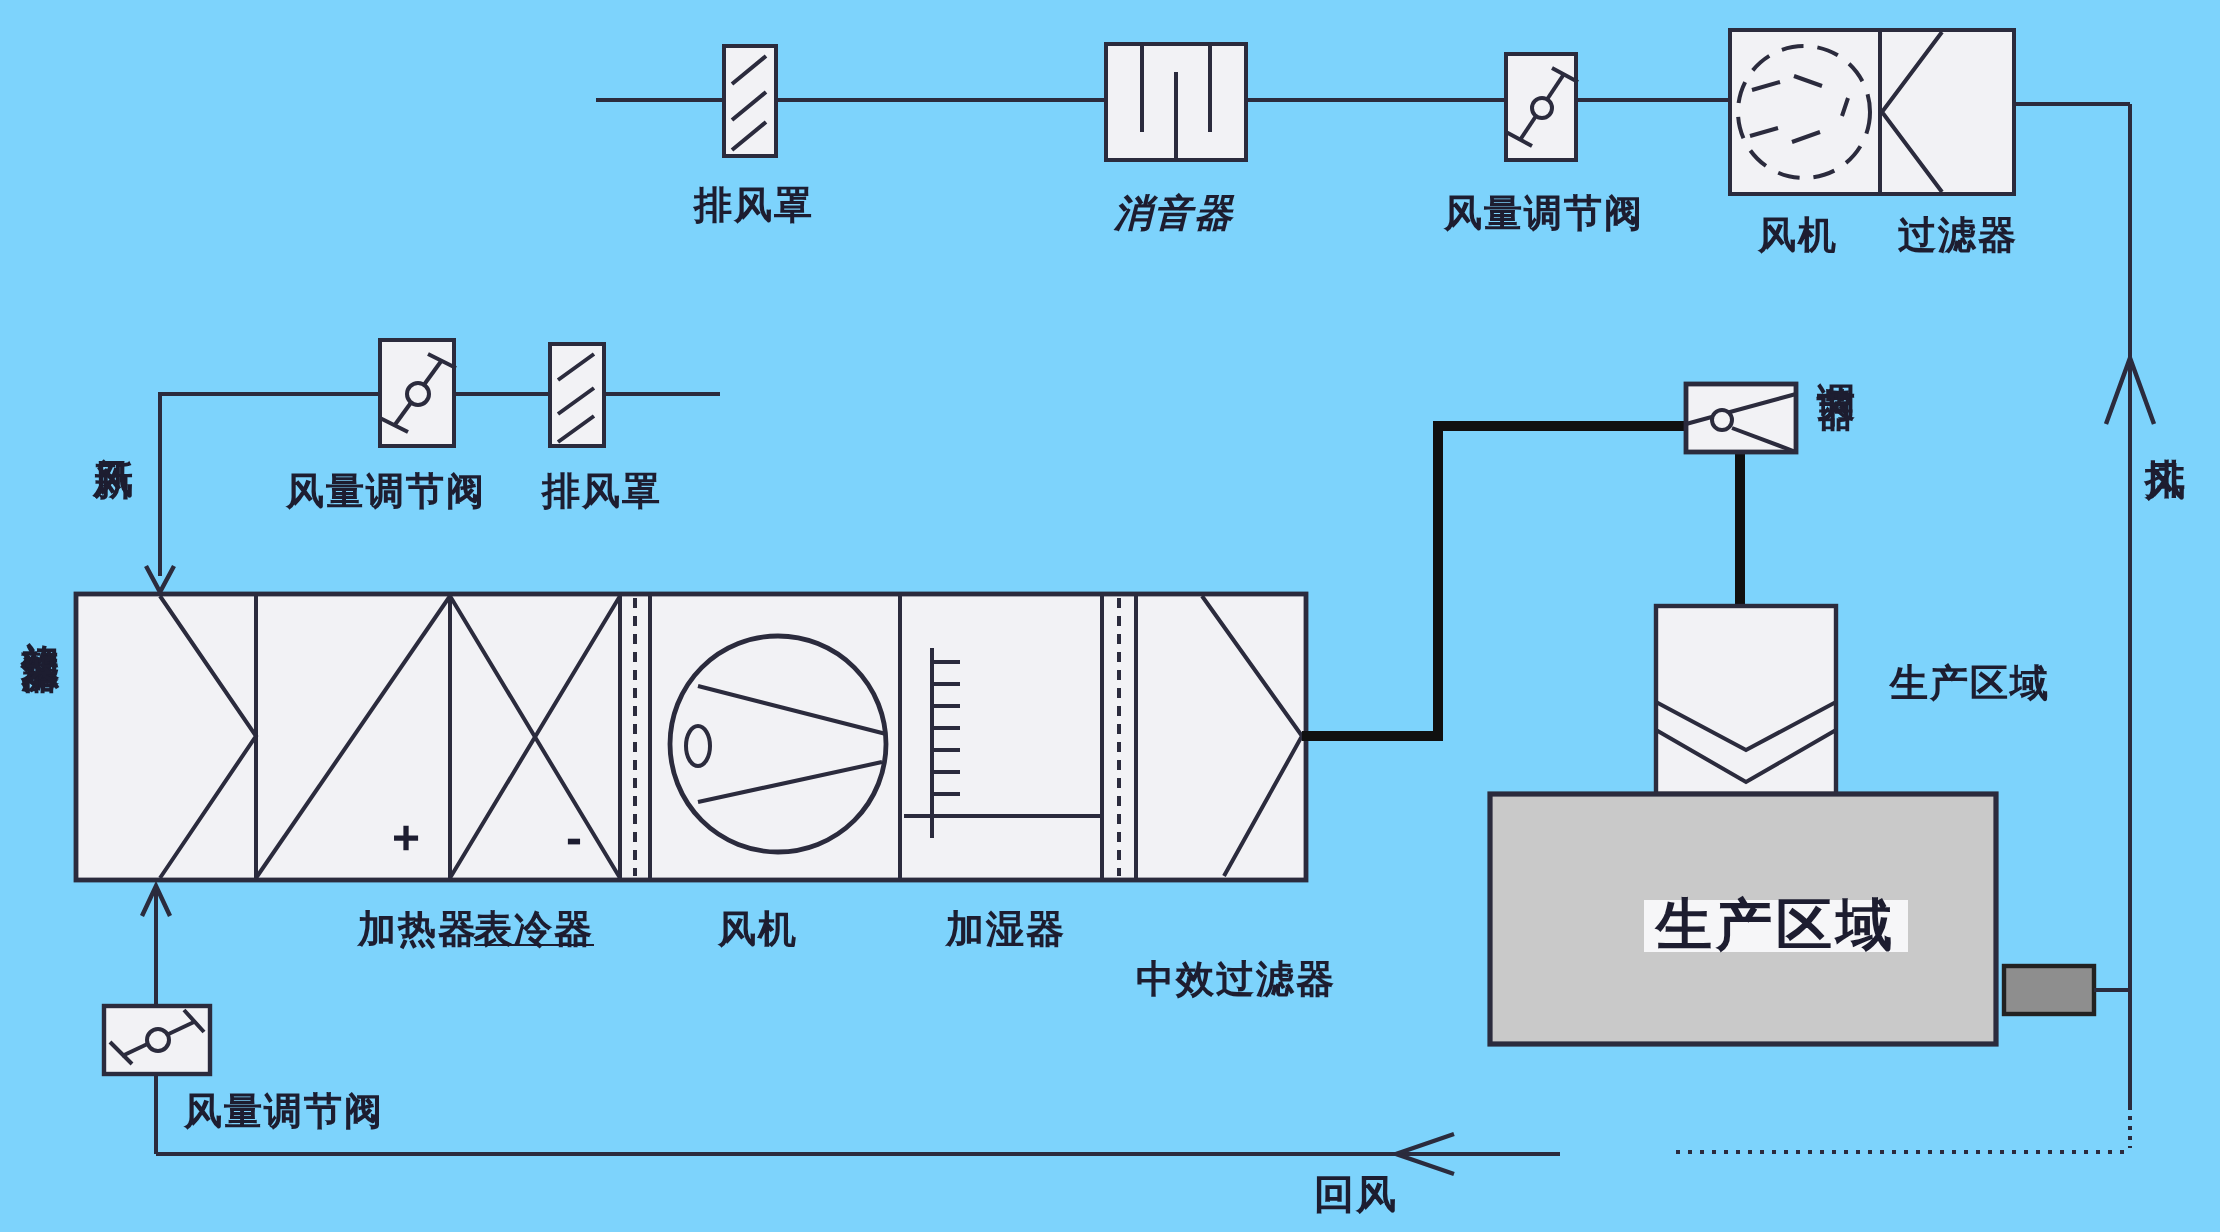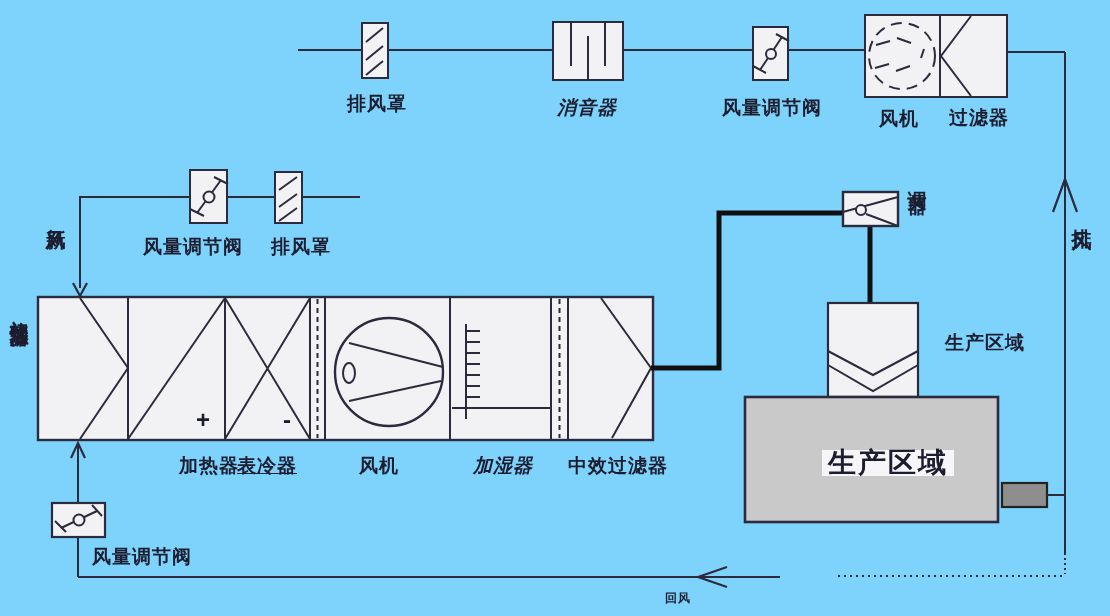--- a/index.html
+++ b/index.html
@@ -183,29 +183,29 @@
   <div class="lbl vlabel" style="left:7px;top:305px;font-size:19px;letter-spacing:2px;">初效过滤器</div>
 
   <div class="lbl" style="left:126px;top:455px;width:70px;margin-left:48px;">加热器</div>
   <div class="sign" style="left:196px;top:406px;">+</div>
 
   <div class="lbl" style="left:232px;top:455px;width:70px;text-decoration:underline;">表冷器</div>
   <div class="sign" style="left:283px;top:406px;">-</div>
 
   <div class="lbl" style="left:354px;top:455px;width:50px;">风机</div>
 
-  <div class="lbl" style="left:468px;top:455px;width:70px;font-style:italic;">加湿器</div>
-
-  <div class="lbl" style="left:560px;top:455px;width:116px;">中效过滤器</div>
+  <div class="lbl" style="left:468px;top:455px;width:70px;">加湿器</div>
+
+  <div class="lbl" style="left:560px;top:480px;width:116px;">中效过滤器</div>
 
   <div class="lbl vlabel" style="left:905px;top:176px;font-size:19px;">调节器</div>
 
   <div class="lbl" style="left:926px;top:332px;width:118px;">生产区域</div>
 
   <div class="prod-label lbl" style="left:822px;top:450px;">生产区域</div>
 
   <div class="lbl vlabel" style="left:1070px;top:213px;font-size:20px;">排风</div>
 
   <div class="lbl" style="left:84px;top:546px;width:116px;">风量调节阀</div>
 
-  <div class="lbl" style="left:652px;top:587px;width:52px;font-size:12px;">回风</div>
+  <div class="lbl" style="left:652px;top:587px;width:52px;font-size:20px;">回风</div>
 
 </div>
 
 </body></html>

